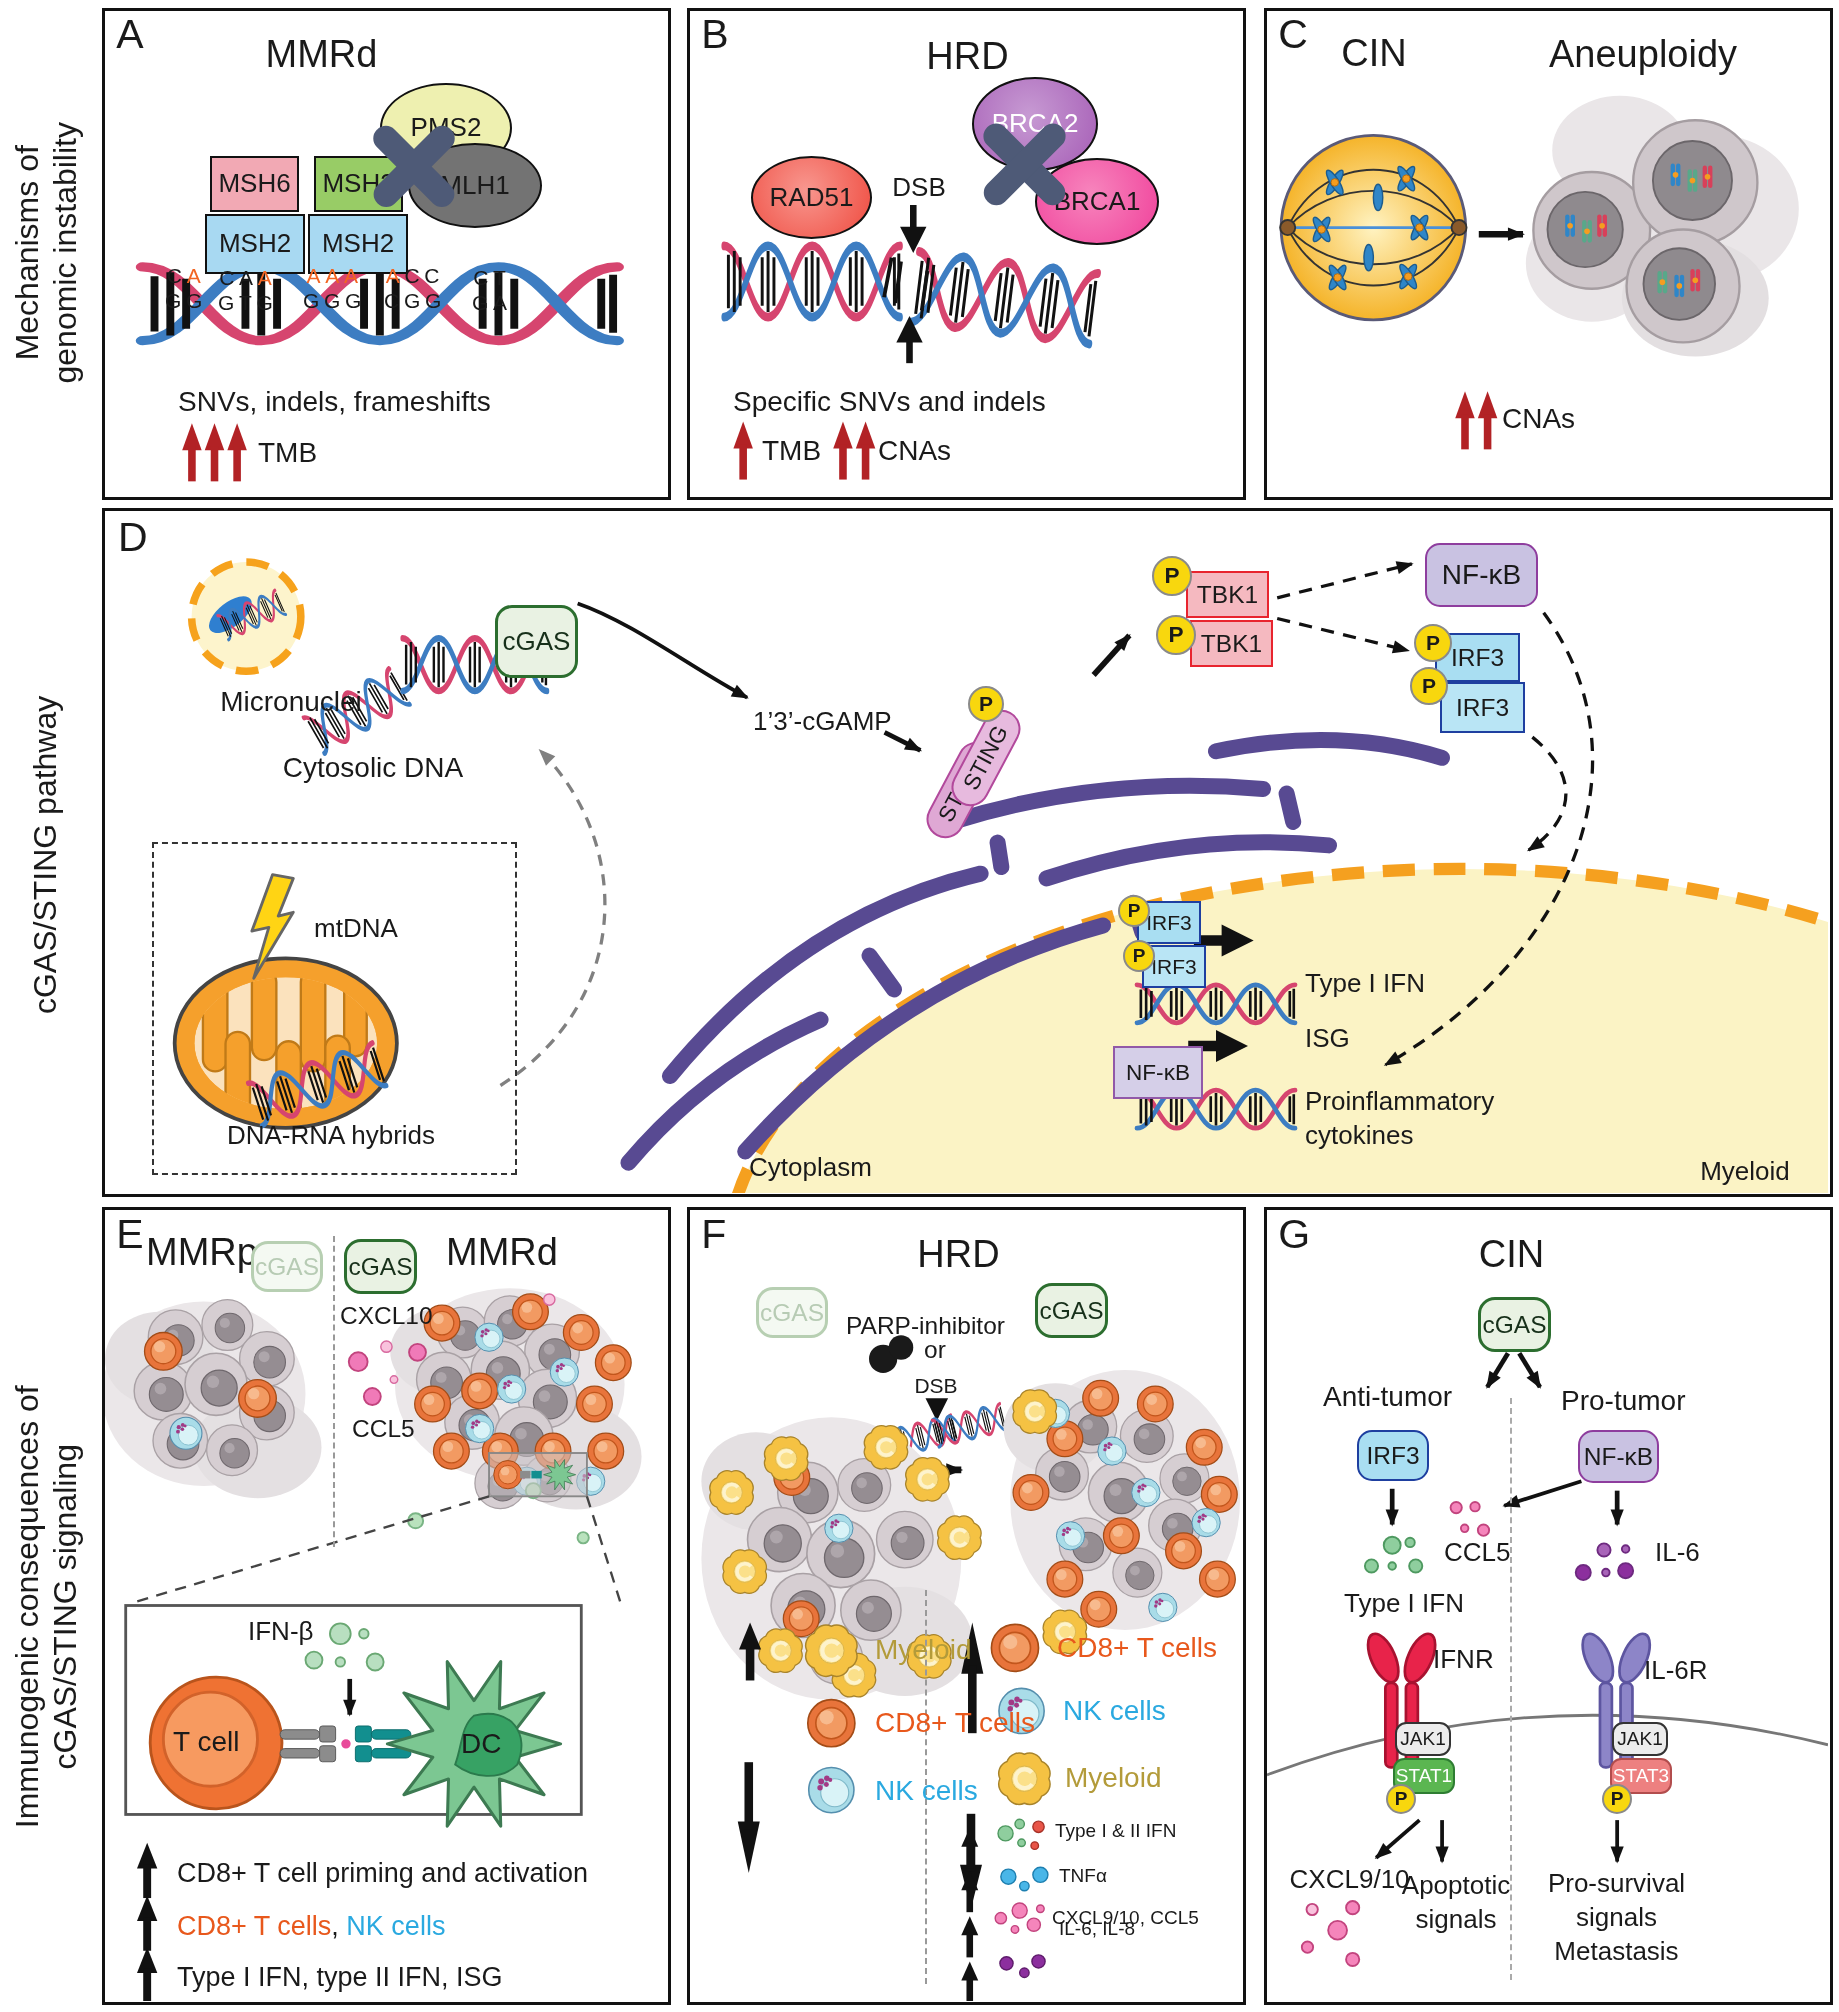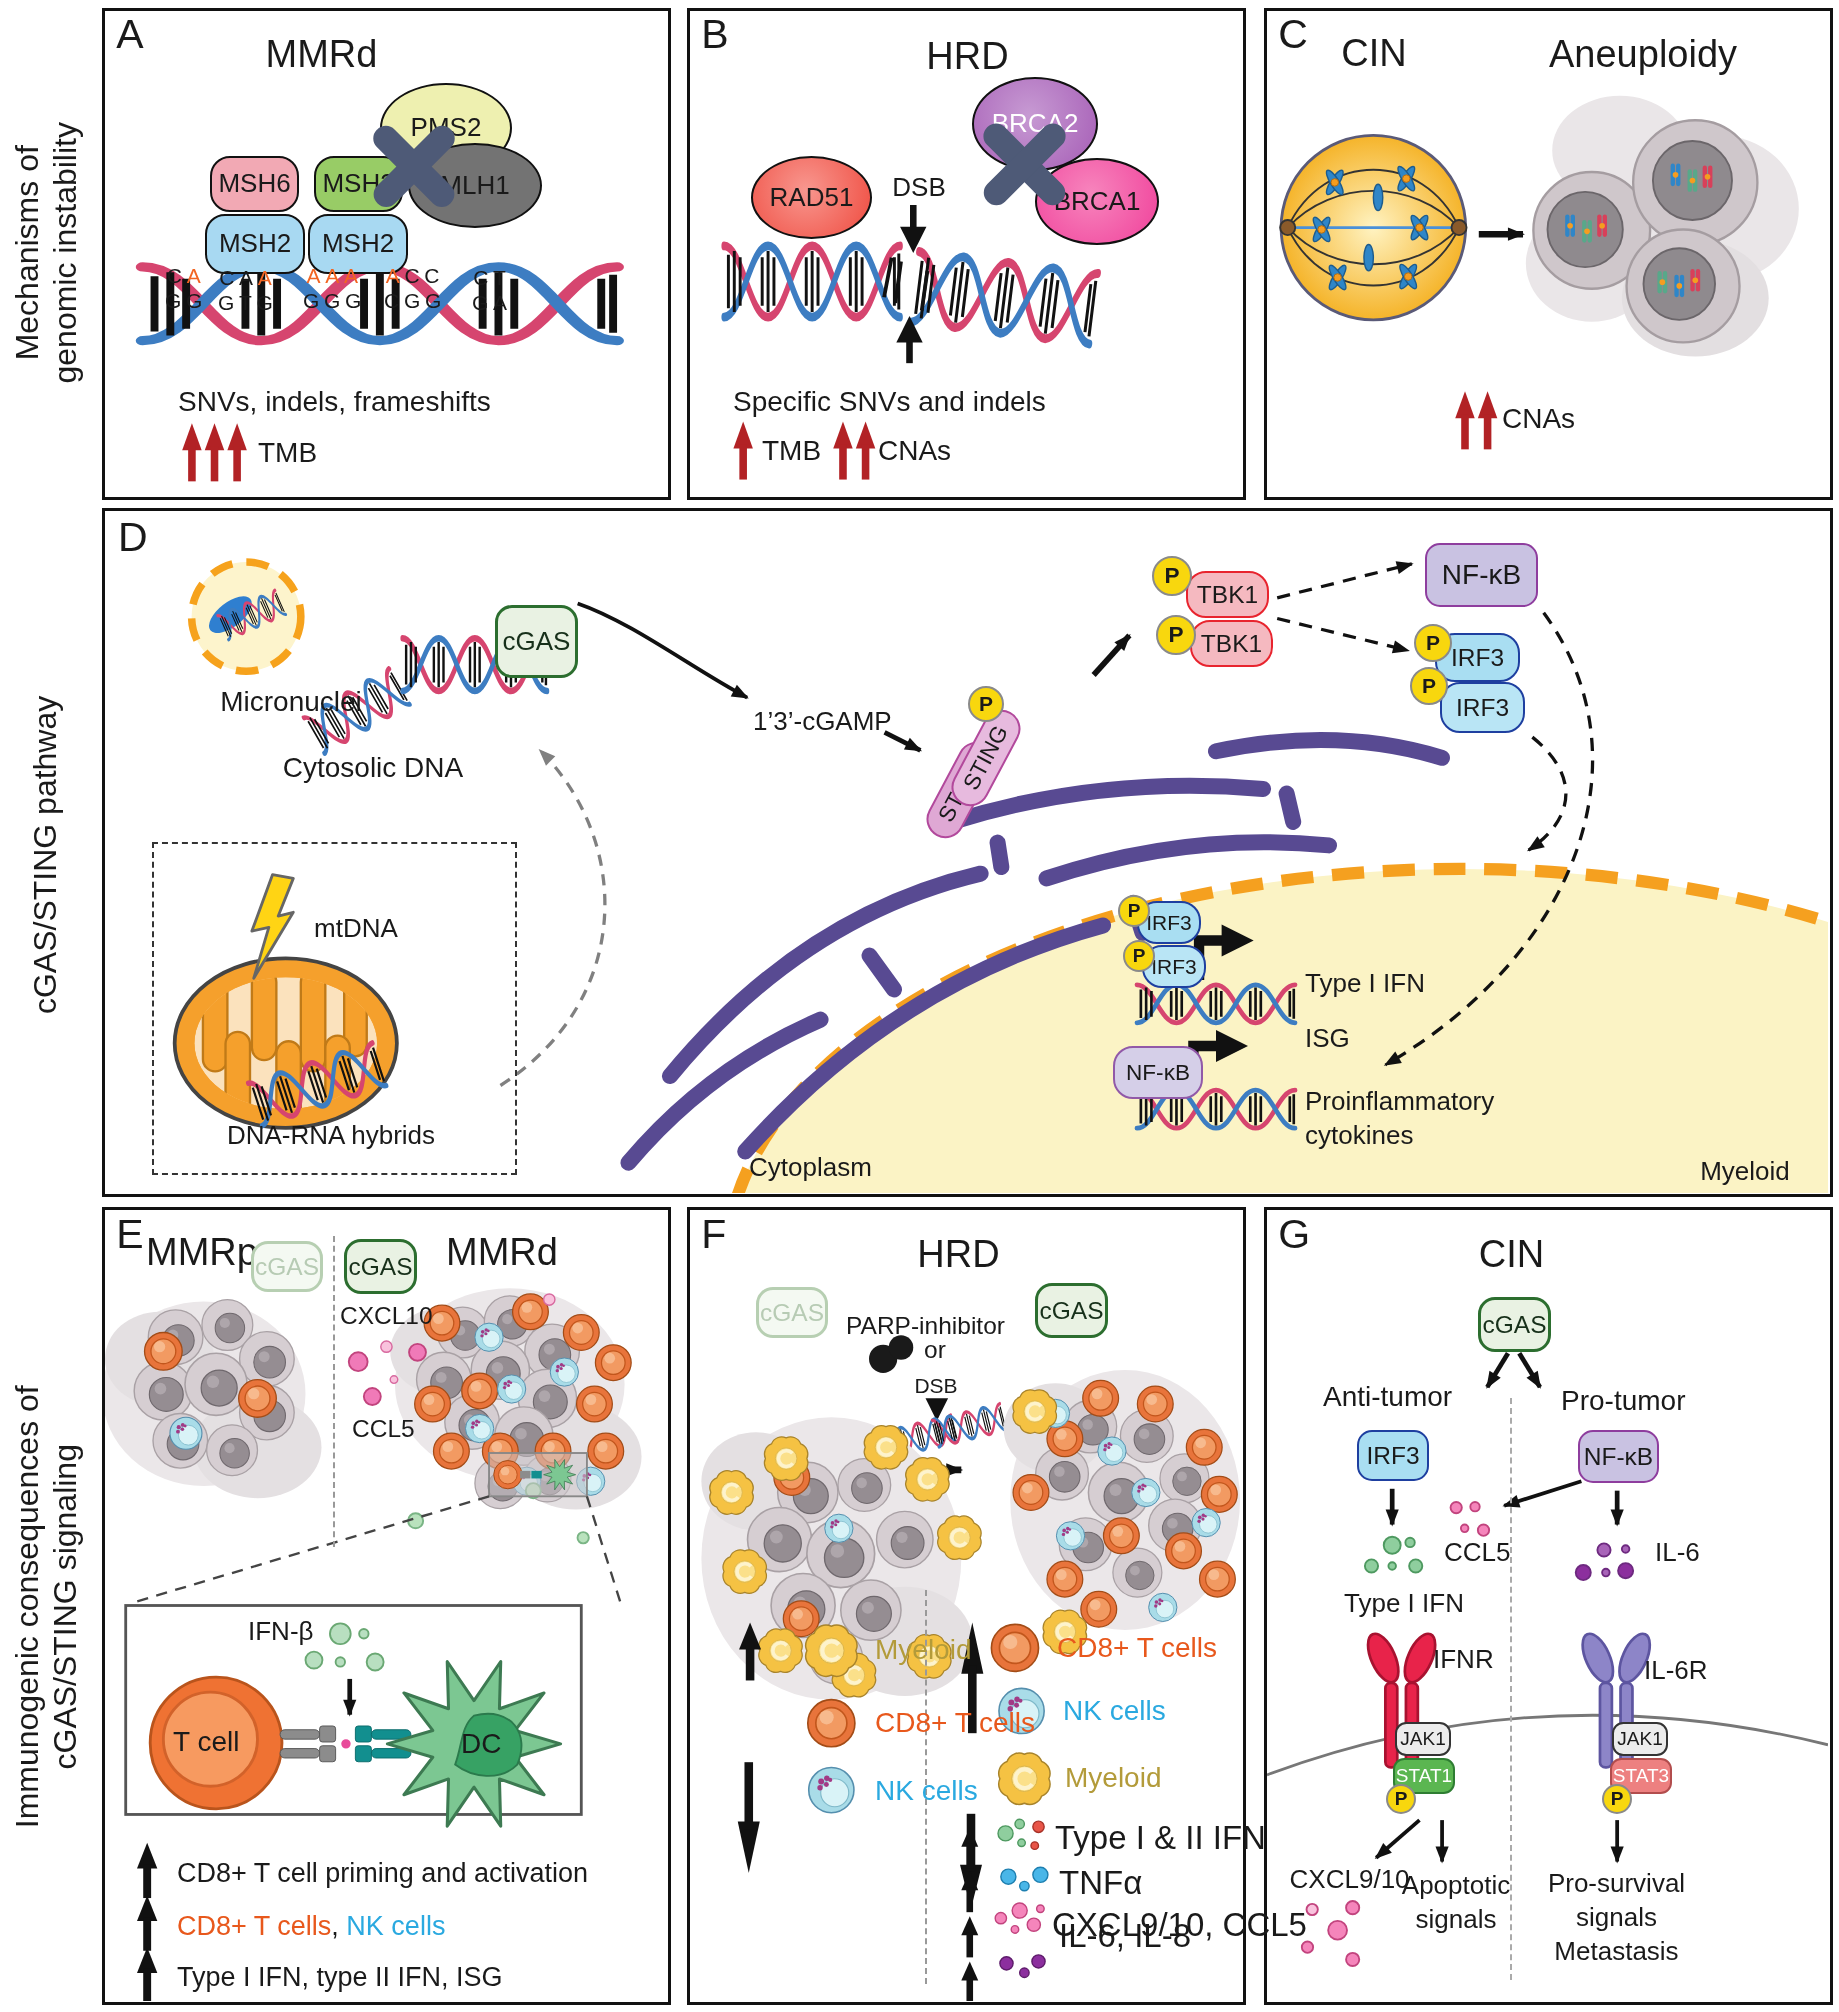--- a/index.html
+++ b/index.html
@@ -1,22 +1,22 @@
 <!DOCTYPE html>
 <html style="font-size:15px"><head>
 <meta charset="utf-8">
 <style>
   html,body{margin:0;padding:0;background:#fff}
   .canvas{position:relative;width:1840px;height:2012px;background:#fff;font-family:"Liberation Sans",sans-serif;color:#1a1a1a;overflow:hidden}
   .panel{position:absolute;border:3.8px solid #111;background:#fff;box-sizing:border-box}
   .art{position:absolute;left:0;top:0;z-index:0}
   .lbl{position:absolute;z-index:3;line-height:1.12;white-space:nowrap}
   .c{text-align:center}
-  .t44{font-size:41px}.t40{font-size:38px}.t30{font-size:28px}.t29{font-size:27px}.t28{font-size:26px}.t27{font-size:33px}.t26{font-size:24.5px}.t24{font-size:22.6px}.t22{font-size:21px}.t20{font-size:19px}
-  .rbox{position:absolute;z-index:3;border-radius:20px;border:2.8px solid #111;display:flex;align-items:center;justify-content:center;box-sizing:border-box}
+  .t44{font-size:41px}.t40{font-size:38px}.t30{font-size:28px}.t29{font-size:27px}.t28{font-size:26px}.t27{font-size:19px}.t26{font-size:24.5px}.t24{font-size:22.6px}.t22{font-size:21px}.t20{font-size:19px}
+  .rbox{position:absolute;z-index:3;border-radius:0;border:2.8px solid #111;display:flex;align-items:center;justify-content:center;box-sizing:border-box}
   .ell{position:absolute;z-index:3;border-radius:50%;border:2.8px solid #111;display:flex;align-items:center;justify-content:center;box-sizing:border-box}
   .pcirc{position:absolute;z-index:5;border-radius:50%;background:#f8d70e;border:2.8px solid #8a8a8a;display:flex;align-items:center;justify-content:center;font-weight:bold;box-sizing:border-box}
   .xb{position:absolute;z-index:4;background:#4e5a77;border-radius:12.2px}
   .vlabel{position:absolute;z-index:2;text-align:center;transform:rotate(-90deg);font-size:32px;line-height:1.18}
   .dashbox{position:absolute;z-index:1;border:2.8px dashed #444;box-sizing:border-box}
   .vdash{position:absolute;z-index:1;border-left:2.8px dashed #999}
   .bg{position:absolute;z-index:3;display:flex;flex-direction:column;align-items:center;font-size:21px;line-height:25.4px;letter-spacing:4.7px;font-weight:500}
   .bg .o{color:#f26522}
   .cgas{border-radius:17px;border:3.8px solid #2c6e2f;background:#e9f2e3;color:#17301a}
   .cgasf{border-radius:17px;border:3.8px solid #b7cfb2;background:#f4f9f2;color:#b7cbb4}

